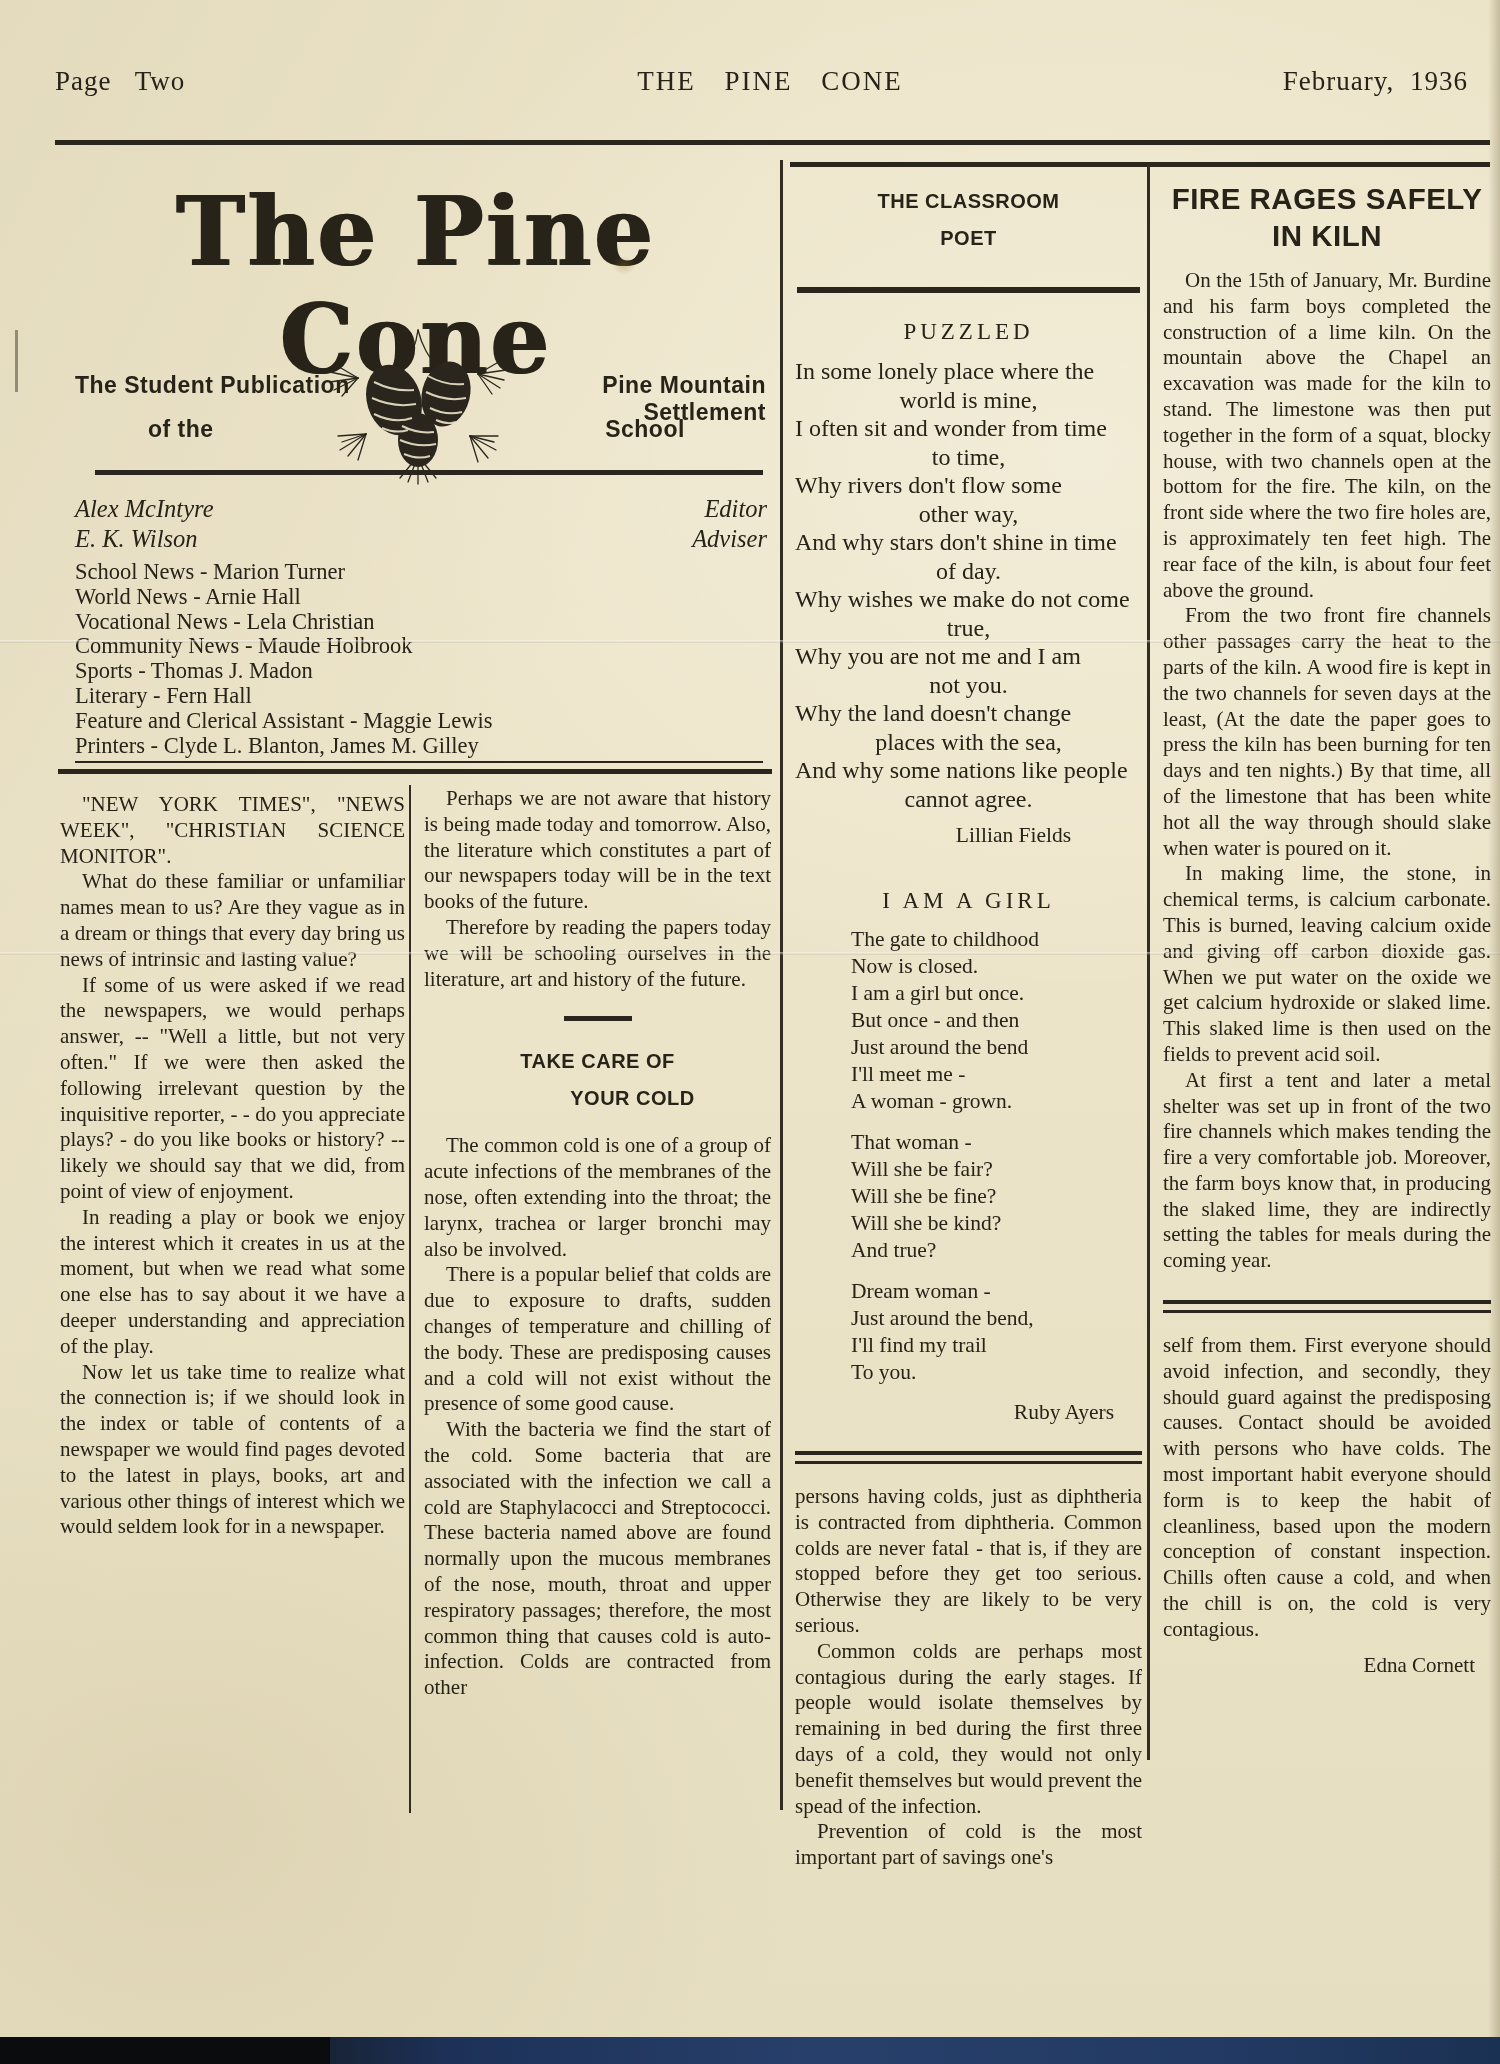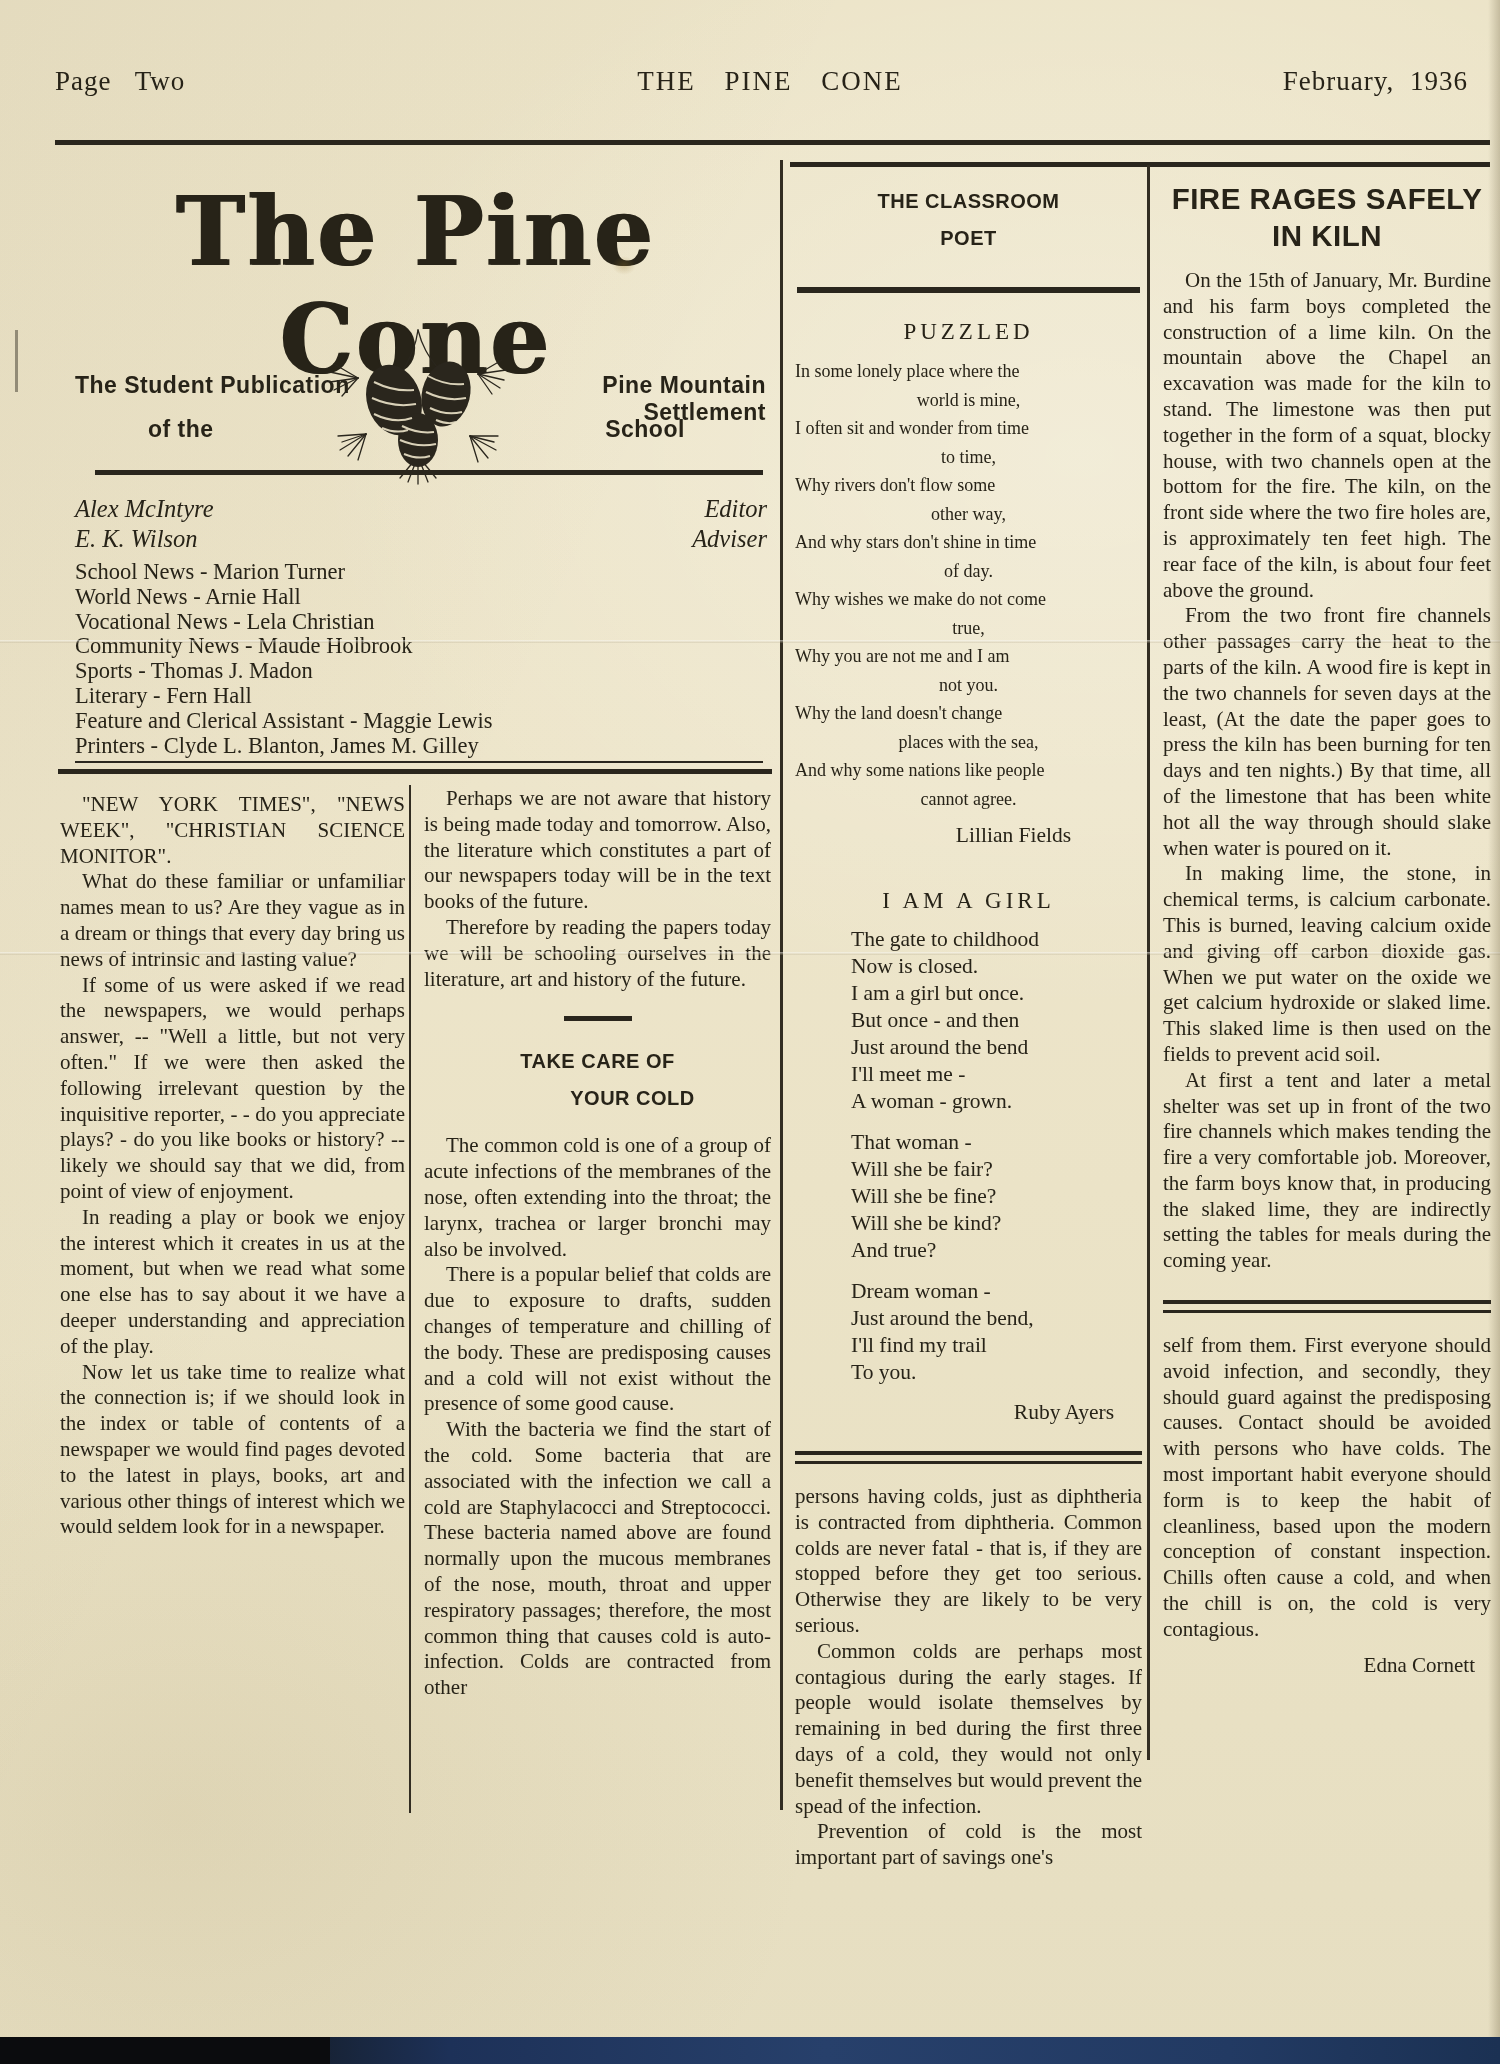--- a/index.html
+++ b/index.html
@@ -66,21 +66,21 @@
 
   .body-text { font-size:21px; line-height:25.8px; text-align:justify; }
   .body-text p.para { margin:0; text-indent:22px; }
   .flush-first p.para:first-child { text-indent:0; }
 
   .short-rule { width:68px; height:5px; background:#2a261d; margin:24px auto 22px auto; }
   .rule-inline { height:6px; background:#2a261d; margin:0 2px 26px 2px; }
   .rule-double { height:6px; border-top:4px solid #2a261d; border-bottom:3px solid #2a261d; margin:26px 0 20px 0; }
 
   .poem-title { text-align:center; font-size:23px; letter-spacing:4px; margin-bottom:12px; }
-  .poem1 { font-size:18px; line-height:28.5px; margin-bottom:4px; }
+  .poem1 { font-size:24px; line-height:28.5px; margin-bottom:4px; }
   .poem-line-first { text-align:left; }
   .poem-line-cont  { text-align:center; }
   .author-center { text-align:center; padding-left:90px; font-size:21.5px; margin:10px 0 40px 0; }
   .stanza { margin:0 0 14px 56px; font-size:21.5px; line-height:27px; text-align:left; }
   .stanza .poem-line { text-indent:0; }
   .author-right { text-align:right; padding-right:28px; font-size:21.5px; margin-top:4px; }
   .byline { text-align:right; padding-right:16px; font-size:21px; margin-top:10px; }
 </style>
 </head>
 <body>

